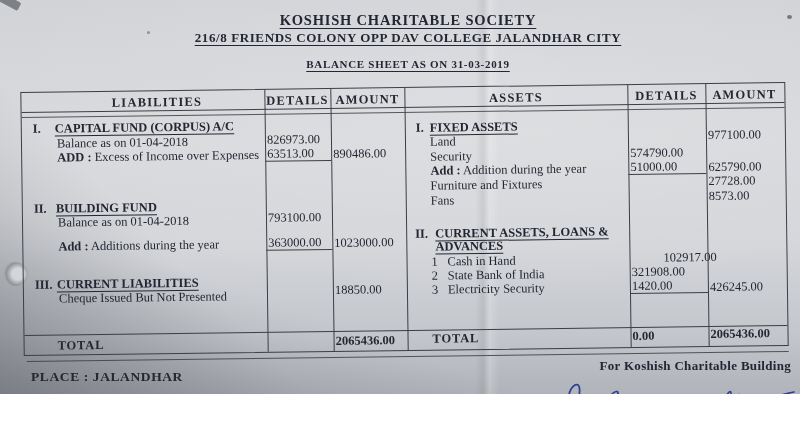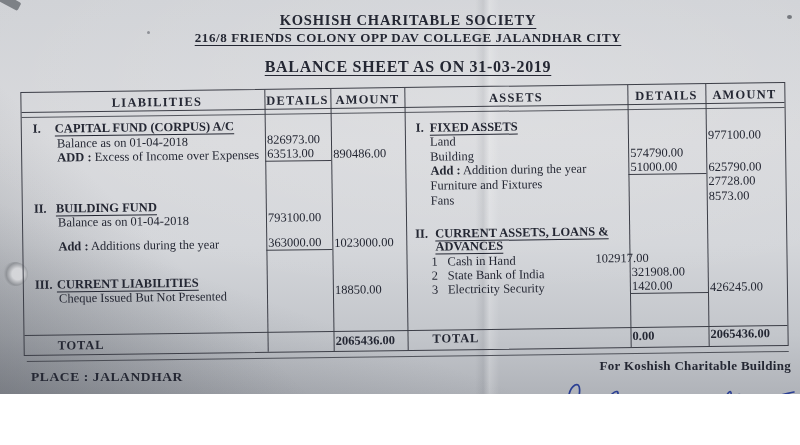--- a/index.html
+++ b/index.html
@@ -18,21 +18,21 @@
       radial-gradient(120% 90% at 60% 22%, rgba(255,255,255,.16), rgba(255,255,255,0) 60%),
       linear-gradient(45deg, rgba(66,70,78,.30), rgba(66,70,78,0) 26%),
       linear-gradient(200deg, rgba(60,64,72,0) 72%, rgba(60,64,72,.18) 92%, rgba(60,64,72,.26) 100%),
       linear-gradient(90deg, rgba(120,124,132,0) 59.4%, rgba(105,109,117,.15) 60.4%, rgba(255,255,255,.20) 61.2%, rgba(120,124,132,0) 62.4%),
       linear-gradient(180deg, #d0d2d6 0%, #d8d9dc 36%, #d4d6da 62%, #c3c6cb 85%, #b0b3b9 100%);
   }
   
   .hline{position:absolute;left:16px;width:784px;text-align:center;color:var(--ink);white-space:nowrap;}
   .title{top:12px;font-size:14.5px;font-weight:bold;letter-spacing:.8px;}
   .addr{top:30px;font-size:13px;font-weight:bold;letter-spacing:.6px;}
-  .subtitle{top:58px;font-size:16px;font-weight:bold;letter-spacing:.7px;}
+  .subtitle{top:58px;font-size:11px;font-weight:bold;letter-spacing:.7px;}
   .und{text-decoration:underline;text-underline-offset:3px;text-decoration-thickness:1.2px;}
   
   .sheet{
     position:absolute;left:22px;top:87px;width:763px;height:262px;
     border:1.6px solid var(--line);
     transform:rotate(-0.75deg);
   }
   .sheet::after{ 
     content:'';position:absolute;left:2px;right:-1px;bottom:-7px;height:1.4px;background:var(--line);opacity:.85;
   }
@@ -118,37 +118,37 @@
     <div class="cell" style="left:35px;top:199px">Cheque Issued But Not Presented</div>
     <div class="cell num" style="left:311px;top:194px;width:66px">18850.00</div>
 
     <div class="cell b" style="left:33px;top:246px;letter-spacing:.8px">TOTAL</div>
     <div class="cell num b" style="left:311px;top:245px;width:66px">2065436.00</div>
 
     <div class="cell b" style="left:394px;top:33px">I.</div>
     <div class="cell b und" style="left:408px;top:33px">FIXED ASSETS</div>
     <div class="cell" style="left:408px;top:47px">Land</div>
     <div class="cell num" style="left:686px;top:44px;width:71px">977100.00</div>
-    <div class="cell" style="left:408px;top:62px">Building</div>
+    <div class="cell" style="left:408px;top:62px">Security</div>
     <div class="cell num" style="left:608px;top:61px;width:71px">574790.00</div>
     <div class="cell" style="left:408px;top:76px"><span class="b">Add :</span> <span>Addition during the year</span></div>
     <div class="cell num" style="left:608px;top:75px;width:71px">51000.00</div>
     <div class="sumline" style="left:606px;top:89px;width:78px"></div>
     <div class="cell num" style="left:686px;top:76px;width:71px">625790.00</div>
     <div class="cell" style="left:408px;top:91px">Furniture and Fixtures</div>
     <div class="cell num" style="left:686px;top:90px;width:71px">27728.00</div>
     <div class="cell" style="left:408px;top:106px">Fans</div>
     <div class="cell num" style="left:686px;top:105px;width:71px">8573.00</div>
 
     <div class="cell b" style="left:392px;top:139px">II.</div>
     <div class="cell b und" style="left:412px;top:139px">CURRENT ASSETS, LOANS &amp;</div>
     <div class="cell b und" style="left:412px;top:152px">ADVANCES</div>
     <div class="cell" style="left:408px;top:167px">1</div>
     <div class="cell" style="left:424px;top:167px">Cash in Hand</div>
-    <div class="cell num" style="left:572px;top:166px;width:71px">102917.00</div>
+    <div class="cell num" style="left:640px;top:166px;width:71px">102917.00</div>
     <div class="cell" style="left:408px;top:181px">2</div>
     <div class="cell" style="left:424px;top:181px">State Bank of India</div>
     <div class="cell num" style="left:608px;top:180px;width:71px">321908.00</div>
     <div class="cell" style="left:408px;top:195px">3</div>
     <div class="cell" style="left:424px;top:195px">Electricity Security</div>
     <div class="cell num" style="left:608px;top:194px;width:71px">1420.00</div>
     <div class="sumline" style="left:606px;top:208px;width:78px"></div>
     <div class="cell num" style="left:686px;top:196px;width:71px">426245.00</div>
 
     <div class="cell b" style="left:408px;top:244px;letter-spacing:.8px">TOTAL</div>

